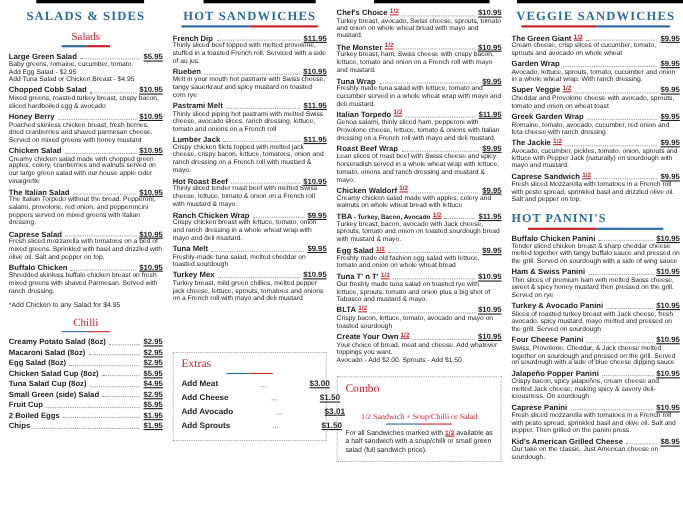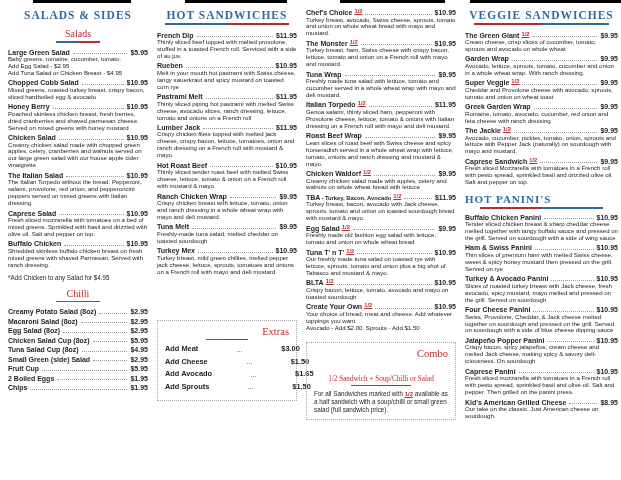--- a/index.html
+++ b/index.html
@@ -67,37 +67,37 @@
     top: -2px;
     margin-left: 2px;
     text-decoration: underline;
   }
   .leader {
     flex: 1;
     border-bottom: 1px dotted var(--leader-gray);
     margin: 0 3px 1.5px 3px;
     min-width: 5px;
   }
-  .item-price { font-weight: bold; font-size: 7px; white-space: nowrap; }
+  .item-price { font-weight: bold; font-size: 7px; white-space: nowrap; text-decoration: underline; }
   .item-desc {
     font-size: 6.1px;
     line-height: 1.14;
     margin-top: 0.5px;
     white-space: pre-line;
     color: #222;
   }
   .note { font-size: 6.3px; margin: 5px 0 7px; }
 
   .box {
     border: 1px dotted var(--box-border);
     padding: 5px 7px 6px;
     margin-top: 10px;
   }
   .box.extras { margin-top: 44px; }
-  .box-title-wrap { text-align: right; margin-bottom: 4px; }
+  .box-title-wrap { text-align: left; margin-bottom: 4px; }
   .box-title {
     font-family: "Liberation Serif", serif;
     color: var(--accent-red);
     font-size: 10.5px;
   }
   .box-title-wrap .two-tone { width: 42px; }
   .box-subtitle {
     font-family: "Liberation Serif", serif;
     color: var(--accent-red);
     font-size: 7.2px;
@@ -353,21 +353,21 @@
             <span class="item-price">$3.00</span>
           </div>
           <div class="item-row">
             <span class="item-name">Add Cheese</span>
             <span class="leader"></span>
             <span class="item-price">$1.50</span>
           </div>
           <div class="item-row">
             <span class="item-name">Add Avocado</span>
             <span class="leader"></span>
-            <span class="item-price">$1.65</span>
+            <span class="item-price">$3.01</span>
           </div>
           <div class="item-row">
             <span class="item-name">Add Sprouts</span>
             <span class="leader"></span>
             <span class="item-price">$1.50</span>
           </div>
         </div>
       </div>
       <div class="menu-column">
         <div class="item">

